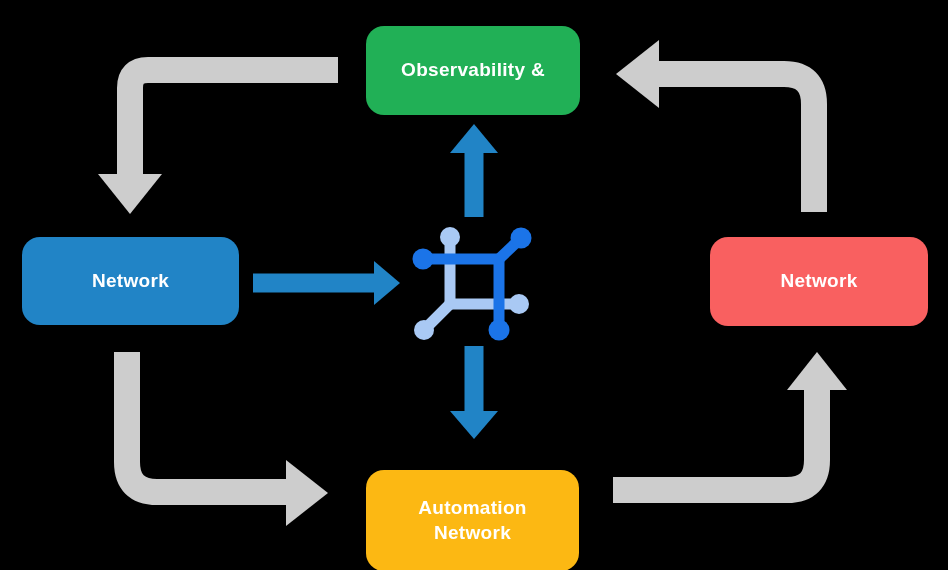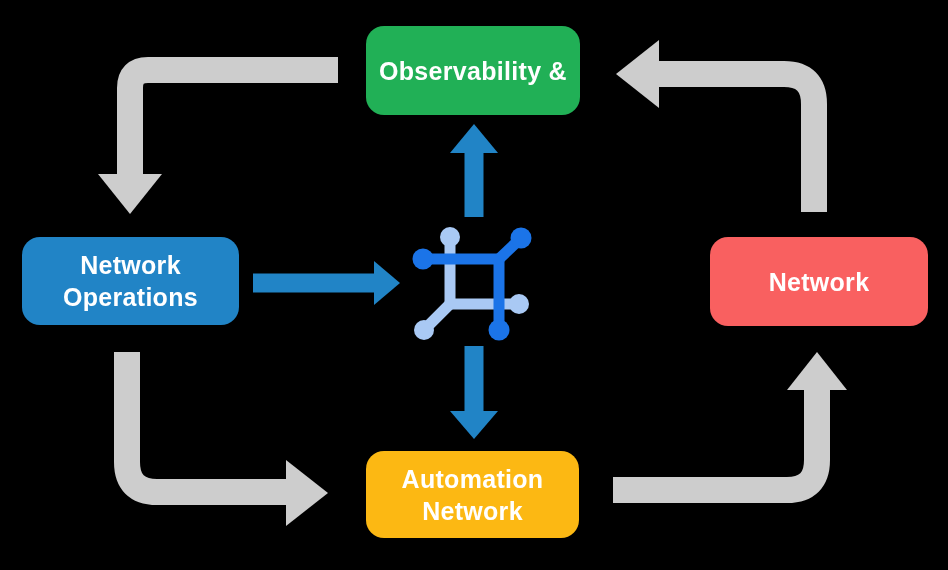--- a/index.html
+++ b/index.html
@@ -9,27 +9,27 @@
     background:#000000;
     overflow:hidden;
     font-family:"Liberation Sans","DejaVu Sans",sans-serif;
   }
   .layer{position:absolute;left:0;top:0;width:948px;height:570px;}
   .node{
     position:absolute;
     display:flex;flex-direction:column;align-items:center;justify-content:center;
     border-radius:18px;
     color:#ffffff;
-    font-size:25px;font-weight:600;line-height:1.28;letter-spacing:.3px;
+    font-size:19px;font-weight:600;line-height:1.28;letter-spacing:.3px;
     text-align:center;
   }
   .node-observability{left:366px;top:26px;width:214px;height:89px;background:#21B056;}
   .node-operations{left:22px;top:237px;width:217px;height:88px;background:#2184C6;}
   .node-infrastructure{left:710px;top:237px;width:218px;height:89px;background:#F96060;}
-  .node-automation{left:366px;top:451px;width:213px;height:87px;background:#FCB813;}
+  .node-automation{left:366px;top:470px;width:213px;height:101px;background:#FCB813;}
 
   .cycle-stroke{fill:none;stroke:#CDCDCD;stroke-width:26;}
   .cycle-head{fill:#CDCDCD;}
   .flow-stroke{fill:none;stroke:#2184C6;stroke-width:19;}
   .flow-head{fill:#2184C6;}
   .hub-light-stroke{fill:none;stroke:#A9C9F4;stroke-width:11;}
   .hub-light-node{fill:#A9C9F4;}
   .hub-dark-stroke{fill:none;stroke:#1B74E8;stroke-width:11;}
   .hub-dark-node{fill:#1B74E8;}
 </style>
@@ -94,21 +94,20 @@
       </g>
     </g>
   </svg>
 
   <div class="node node-observability">
     <span>Observability &amp;</span>
   </div>
 
   <div class="node node-operations">
     <span>Network</span>
-    <span>Operations</span>
   </div>
 
   <div class="node node-infrastructure">
     <span>Network</span>
   </div>
 
   <div class="node node-automation">
     <span>Automation</span>
     <span>Network</span>
   </div>

